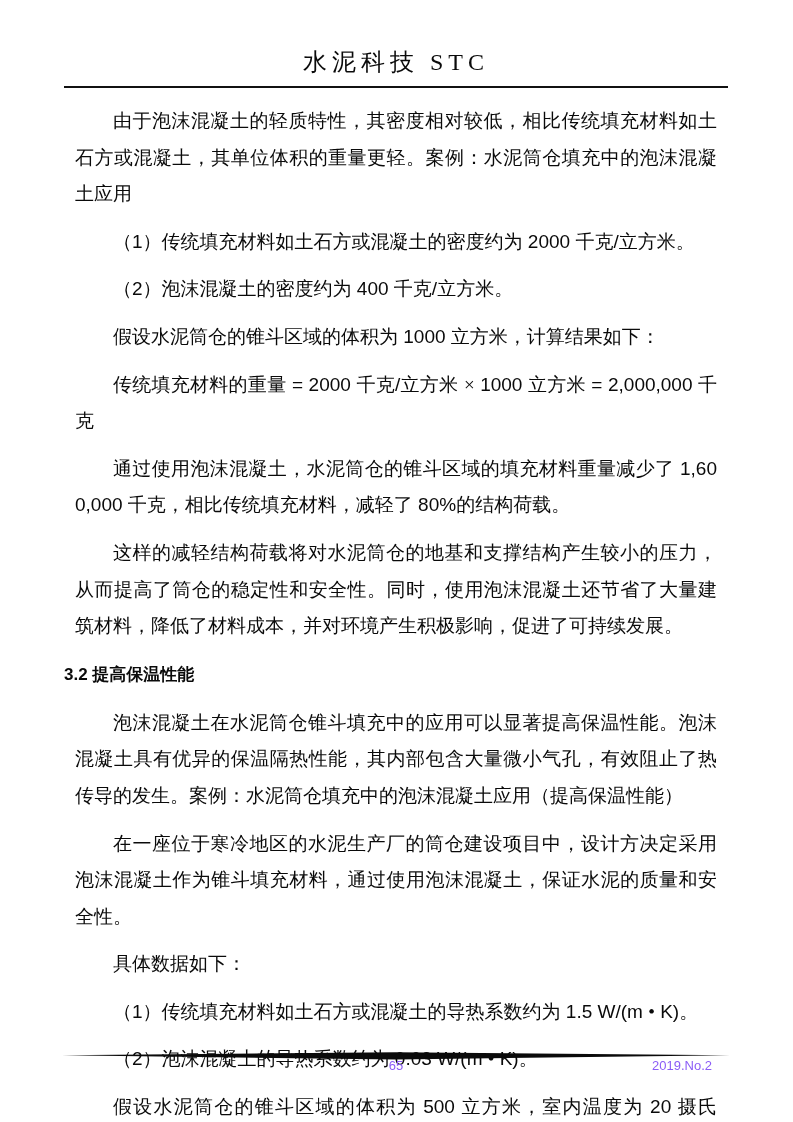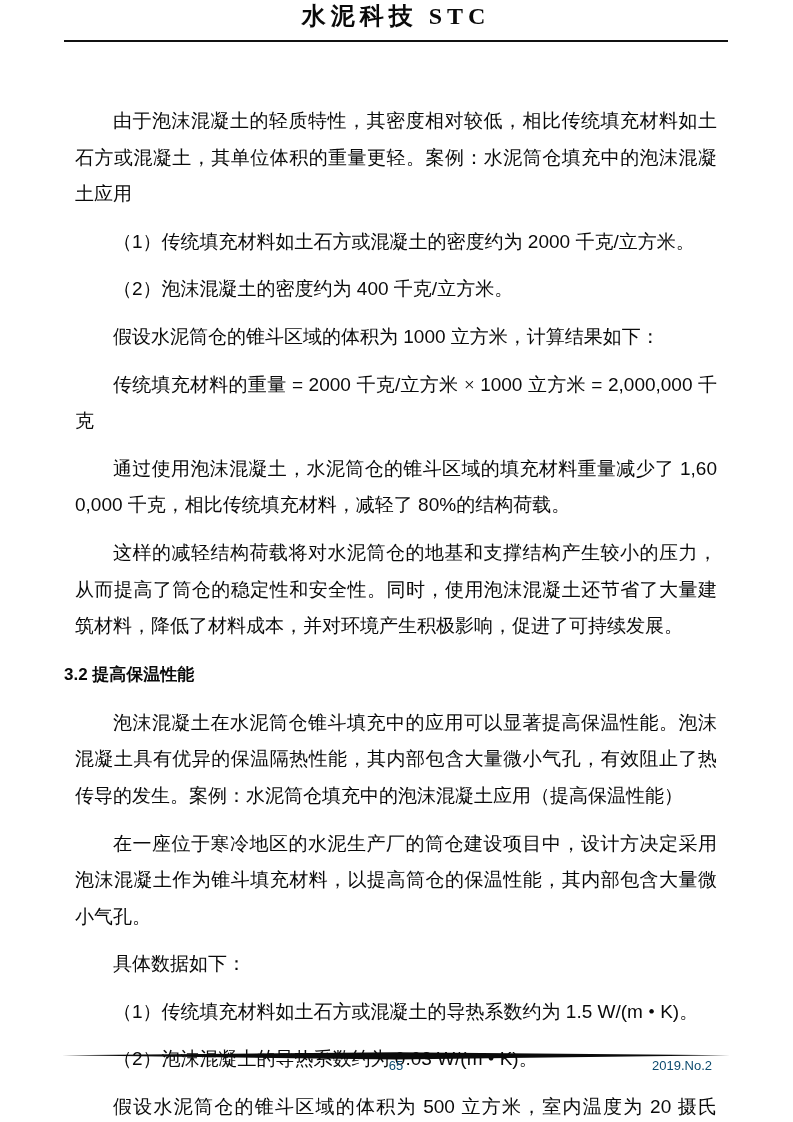--- a/index.html
+++ b/index.html
@@ -12,24 +12,25 @@
     overflow: hidden;
     font-family: "Liberation Serif", "DejaVu Serif", serif;
     color: #0a0a0a;
   }
   
   .header {
     position: absolute;
     top: 0; left: 64px; width: 664px;
   }
   .journal-title {
+    padding-top: 46px;
     line-height: 32px;
     text-align: center;
     font-size: 24px;
-    font-weight: bold;
+    font-weight: normal;
     letter-spacing: 5px;
     font-family: "Liberation Serif", "DejaVu Serif", serif;
   }
   .header-rule {
     margin-top: 8px;
     border-top: 2px solid #111;
     height: 0;
   }
   
   .document-body {
@@ -60,21 +61,21 @@
     position: absolute;
     top: 1046px; left: 62px;
     width: 668px; height: 8px;
   }
   .footer-text {
     position: absolute;
     top: 1056px; left: 64px; width: 664px;
     height: 20px;
     font-size: 13px;
     font-family: "Liberation Sans", "DejaVu Sans", sans-serif;
-    color: #0c4a6e;
+    color: #8b5cf6;
   }
   .page-number {
     text-align: center;
     line-height: 20px;
   }
   .issue-number {
     position: absolute;
     top: 0; right: 16px;
     line-height: 20px;
   }
@@ -93,21 +94,21 @@
 
   <p class="body-paragraph">由于泡沫混凝土的轻质特性，其密度相对较低，相比传统填充材料如土石方或混凝土，其单位体积的重量更轻。案例：水泥筒仓填充中的泡沫混凝土应用</p>
       <p class="body-paragraph">（<span class="latin">1</span>）传统填充材料如土石方或混凝土的密度约为<span class="latin"> 2000 </span>千克<span class="latin">/</span>立方米。</p>
       <p class="body-paragraph">（<span class="latin">2</span>）泡沫混凝土的密度约为<span class="latin"> 400 </span>千克<span class="latin">/</span>立方米。</p>
       <p class="body-paragraph">假设水泥筒仓的锥斗区域的体积为<span class="latin"> 1000 </span>立方米，计算结果如下：</p>
       <p class="body-paragraph">传统填充材料的重量<span class="latin"> = 2000 </span>千克<span class="latin">/</span>立方米<span class="latin"> </span>×<span class="latin"> 1000 </span>立方米<span class="latin"> = 2,000,000 </span>千克</p>
       <p class="body-paragraph">通过使用泡沫混凝土，水泥筒仓的锥斗区域的填充材料重量减少了<span class="latin"> 1,600,000 </span>千克，相比传统填充材料，减轻了<span class="latin"> 80%</span>的结构荷载。</p>
       <p class="body-paragraph">这样的减轻结构荷载将对水泥筒仓的地基和支撑结构产生较小的压力，从而提高了筒仓的稳定性和安全性。同时，使用泡沫混凝土还节省了大量建筑材料，降低了材料成本，并对环境产生积极影响，促进了可持续发展。</p>
       <h2 class="section-heading"><span class="latin">3.2 </span>提高保温性能</h2>
       <p class="body-paragraph">泡沫混凝土在水泥筒仓锥斗填充中的应用可以显著提高保温性能。泡沫混凝土具有优异的保温隔热性能，其内部包含大量微小气孔，有效阻止了热传导的发生。案例：水泥筒仓填充中的泡沫混凝土应用（提高保温性能）</p>
-      <p class="body-paragraph">在一座位于寒冷地区的水泥生产厂的筒仓建设项目中，设计方决定采用泡沫混凝土作为锥斗填充材料，以提高筒仓的保温性能，其内部包含大量微小气孔。</p>
+      <p class="body-paragraph">在一座位于寒冷地区的水泥生产厂的筒仓建设项目中，设计方决定采用泡沫混凝土作为锥斗填充材料，通过使用泡沫混凝土，保证水泥的质量和安全性。</p>
       <p class="body-paragraph">具体数据如下：</p>
       <p class="body-paragraph">（<span class="latin">1</span>）传统填充材料如土石方或混凝土的导热系数约为<span class="latin"> 1.5 W/(m </span>•<span class="latin"> K)</span>。</p>
       <p class="body-paragraph">（<span class="latin">2</span>）泡沫混凝土的导热系数约为<span class="latin"> 0.03 W/(m </span>•<span class="latin"> K)</span>。</p>
       <p class="body-paragraph">假设水泥筒仓的锥斗区域的体积为<span class="latin"> 500 </span>立方米，室内温度为<span class="latin"> 20 </span>摄氏度，外部环境温度为零下<span class="latin"> 10 </span>摄氏度。</p>
     </div>
 
   <div class="footer-rule">
     <svg width="668" height="8" viewBox="0 0 668 8" preserveAspectRatio="none">
       <polygon points="0,3.2 334,0.3 668,3.2 334,7.5" fill="#0a0a0a"></polygon>
     </svg>

